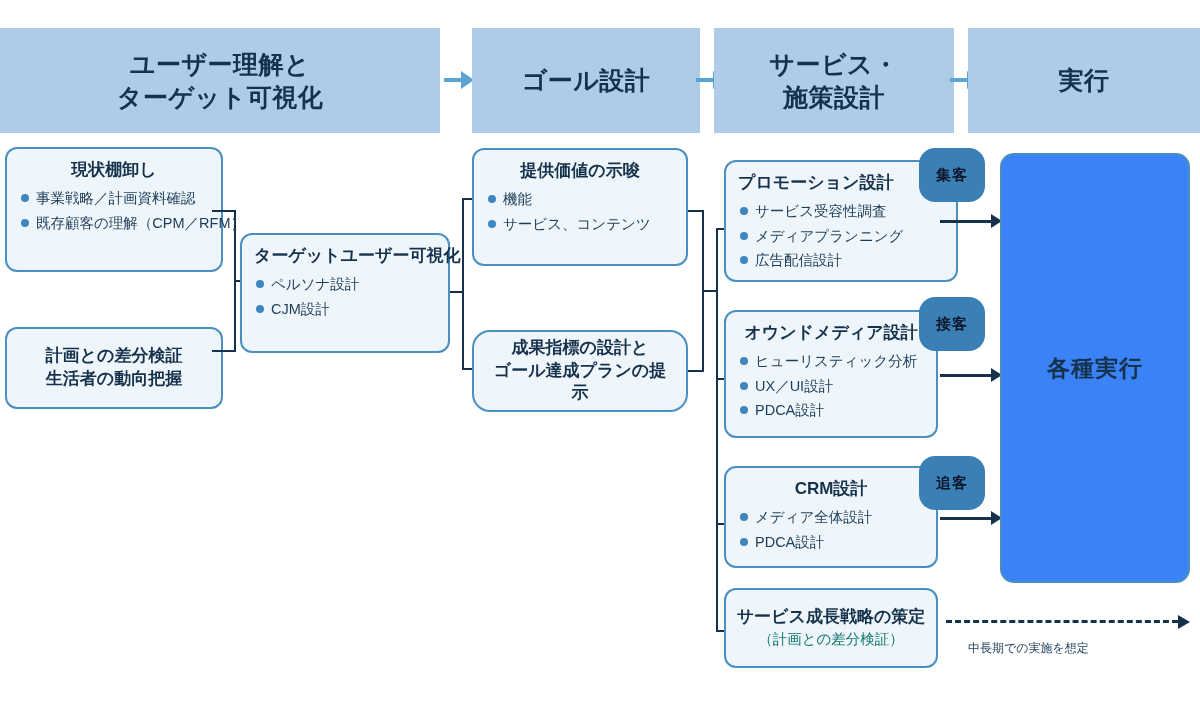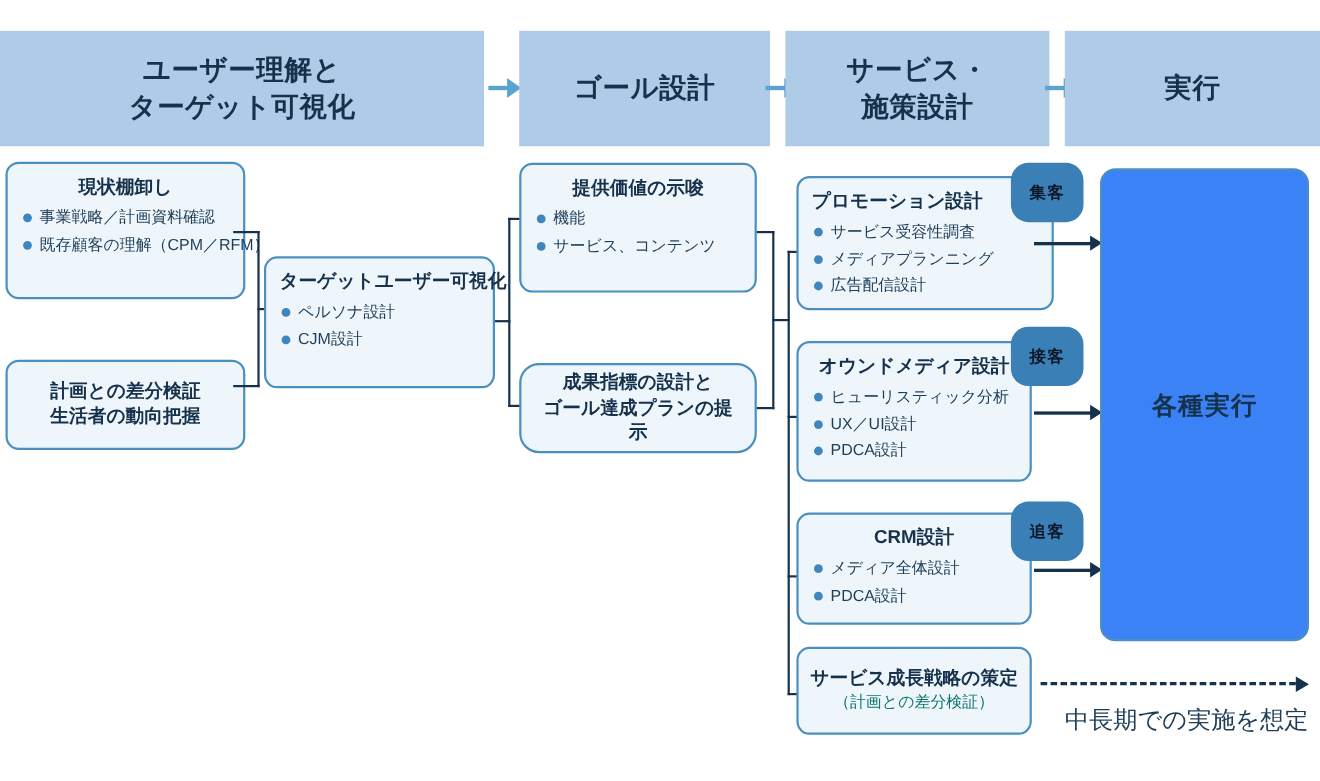--- a/index.html
+++ b/index.html
@@ -84,21 +84,21 @@
   .darrow .bar{
     position:absolute;left:0;top:5px;height:0;width:calc(100% - 12px);
     border-top:3px dashed #16314b;
   }
   .darrow .head{
     position:absolute;right:0;top:0;width:0;height:0;
     border-top:7px solid transparent;border-bottom:7px solid transparent;
     border-left:12px solid #16314b;
   }
   .dnote{
-    position:absolute;font-size:22px;color:#1d3c57;white-space:nowrap;
+    position:absolute;font-size:12px;color:#1d3c57;white-space:nowrap;
   }
 </style>
 </head>
 <body>
 
 <div id="stage">
 
   <div class="phase" style="left:0px;top:28px;width:440px;height:105px;">
     <div>
       <span>ユーザー理解と</span>

